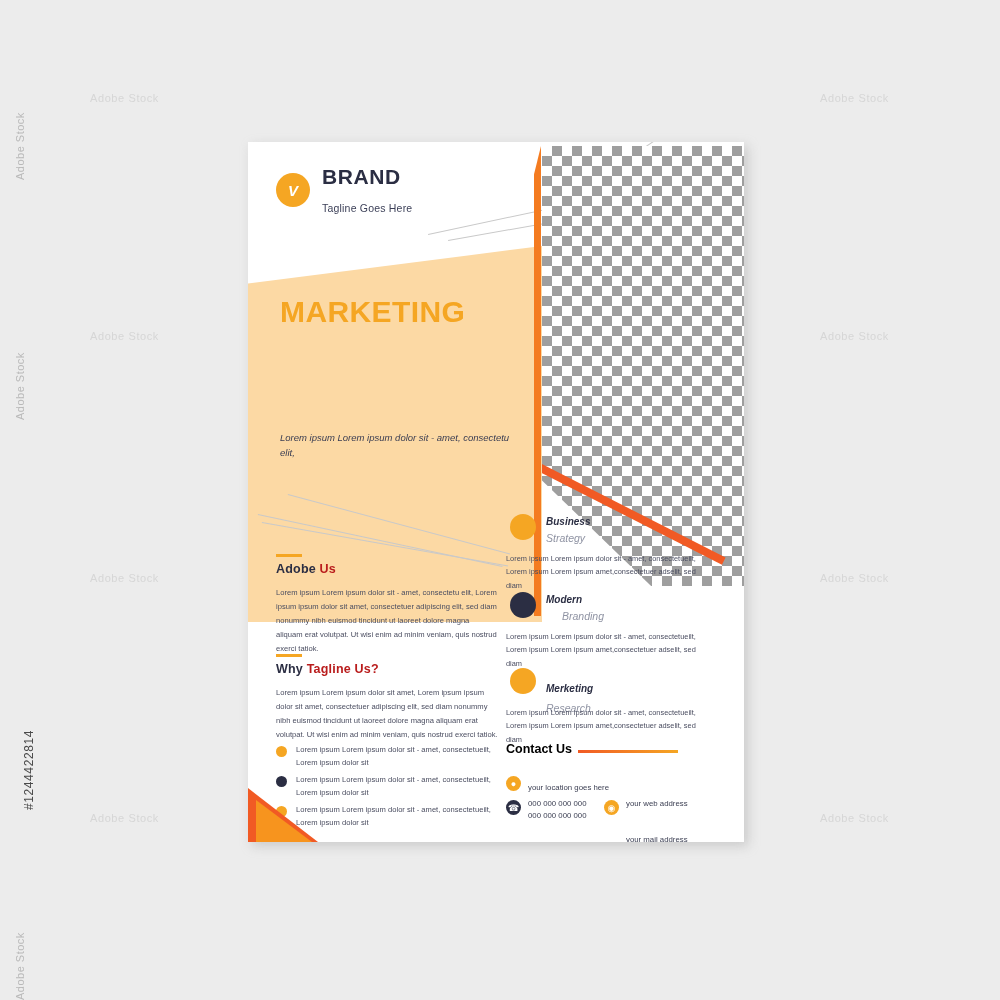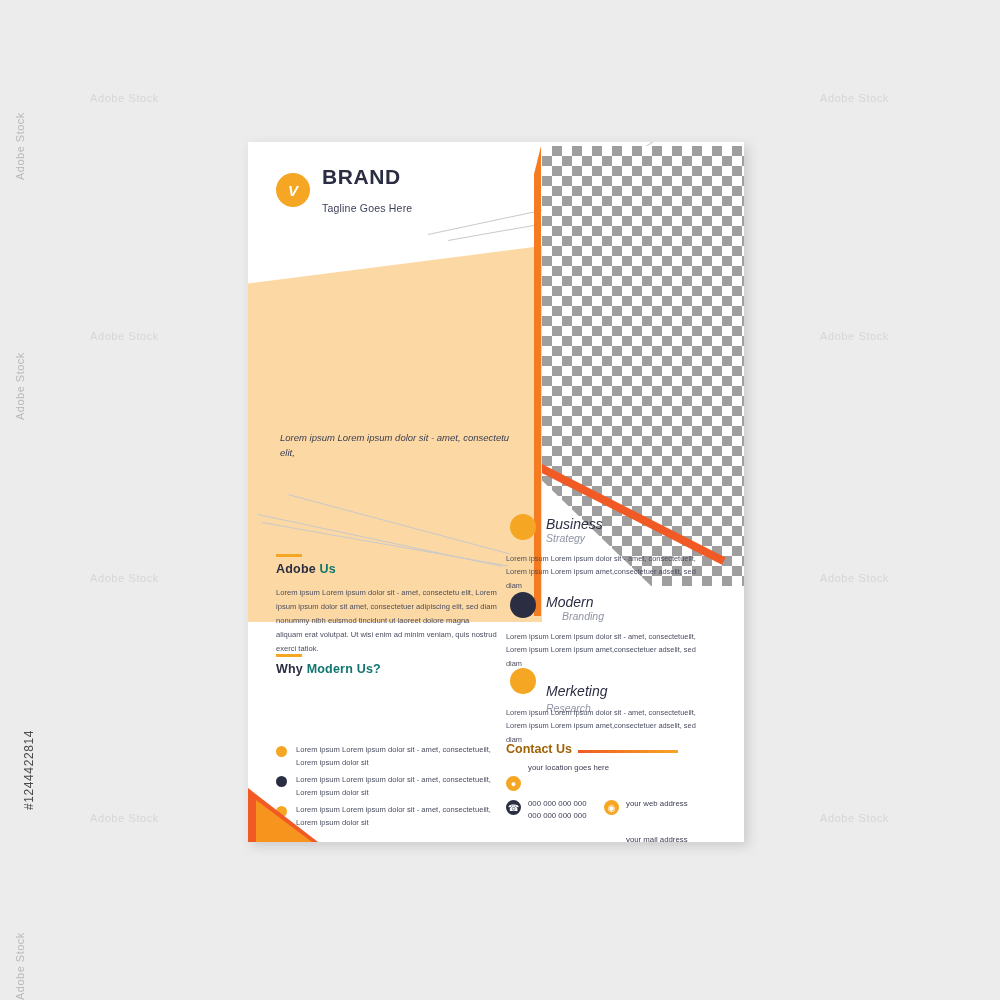--- a/index.html
+++ b/index.html
@@ -172,21 +172,21 @@
   }
 
   
   .sec-title {
     position: absolute;
     font-size: 12.5px;
     font-weight: bold;
     color: #2b2e43;
     letter-spacing: 0.2px;
   }
-  .sec-title .accent { color: #0f766e; }
+  .sec-title .accent { color: #b91c1c; }
   .sec-rule {
     position: absolute;
     width: 26px; height: 3px;
     background: #f5a623;
   }
   .body-copy {
     position: absolute;
     width: 222px;
     font-size: 7.6px;
     color: #4a4d60;
@@ -194,22 +194,22 @@
   }
 
   
   .svc-dot {
     position: absolute;
     width: 26px; height: 26px;
     border-radius: 50%;
   }
   .svc-h1 {
     position: absolute;
-    font-size: 14px;
-    font-weight: normal;
+    font-size: 10px;
+    font-weight: bold;
     color: #2b2e43;
     font-style: italic;
   }
   .svc-h2 {
     position: absolute;
     font-size: 10.5px;
     color: #8f93a3;
     font-style: italic;
   }
   .svc-copy {
@@ -232,21 +232,21 @@
     font-size: 7.6px;
     color: #4a4d60;
     line-height: 1.7;
   }
 
   
   .contact-title {
     position: absolute;
     font-size: 12.5px;
     font-weight: bold;
-    color: #a16207;
+    color: #000000;
   }
   .contact-rule {
     position: absolute;
     height: 2.5px;
     background: linear-gradient(90deg, #f15a24, #f5a623);
   }
   .c-icon {
     position: absolute;
     width: 15px; height: 15px;
     border-radius: 50%;
@@ -316,33 +316,35 @@
   <div class="hair" style="left:200px; top:98px; width:150px; transform:rotate(-10deg);"></div>
   <div class="hair" style="left:300px; top:70px; width:130px; transform:rotate(-34deg);"></div>
 
   <div class="photo"></div>
   <div class="photo-bar"></div>
 
   <div class="peach"></div>
   <div class="peach-edge"></div>
 
   <div class="title-block">
+    <div class="t2">MARKETING</div>
   </div>
   <div class="sub-lorem">Lorem ipsum Lorem ipsum dolor sit - amet, consectetu elit,</div>
 
   <div class="hair" style="left:10px; top:372px; width:250px; transform:rotate(12deg);"></div>
   <div class="hair" style="left:14px; top:380px; width:250px; transform:rotate(10deg);"></div>
   <div class="hair" style="left:40px; top:352px; width:230px; transform:rotate(15deg);"></div>
 
   <div class="sec-rule" style="left:28px; top:412px;"></div>
   <div class="sec-title" style="left:28px; top:420px;"><span>Adobe </span><span class="accent">Us</span></div>
   <div class="body-copy" style="left:28px; top:444px;">Lorem ipsum Lorem ipsum dolor sit - amet, consectetu elit, Lorem ipsum ipsum dolor sit amet, consectetuer adipiscing elit, sed diam nonummy nibh euismod tincidunt ut laoreet dolore magna aliquam erat volutpat. Ut wisi enim ad minim veniam, quis nostrud exerci tatiok.</div>
 
   <div class="sec-rule" style="left:28px; top:512px;"></div>
-  <div class="sec-title" style="left:28px; top:520px;"><span>Why </span><span class="accent">Modern Us?</span></div>
+  <div class="sec-title" style="left:28px; top:520px;"><span>Why </span><span class="accent">Tagline Us?</span></div>
+  <div class="body-copy" style="left:28px; top:544px;">Lorem ipsum Lorem ipsum dolor sit amet, Lorem ipsum ipsum dolor sit amet, consectetuer adipiscing elit, sed diam nonummy nibh euismod tincidunt ut laoreet dolore magna aliquam erat volutpat. Ut wisi enim ad minim veniam, quis nostrud exerci tatiok.</div>
 
   <div class="svc-dot" style="left:262px; top:372px; background:#f5a623;"></div>
   <div class="svc-h1" style="left:298px; top:374px;">Business</div>
   <div class="svc-h2" style="left:298px; top:390px;">Strategy</div>
   <div class="svc-copy" style="left:258px; top:410px;">Lorem ipsum Lorem ipsum dolor sit - amet, consectetueilt, Lorem ipsum Lorem ipsum amet,consectetuer adselit, sed diam</div>
 
   <div class="svc-dot" style="left:262px; top:450px; background:#2b2e43;"></div>
   <div class="svc-h1" style="left:298px; top:452px;">Modern</div>
   <div class="svc-h2" style="left:298px; top:468px;margin-left:16px;">Branding</div>
   <div class="svc-copy" style="left:258px; top:488px;">Lorem ipsum Lorem ipsum dolor sit - amet, consectetueilt, Lorem ipsum Lorem ipsum amet,consectetuer adselit, sed diam</div>
@@ -358,21 +360,21 @@
   <div class="bullet-dot" style="left:28px; top:634px; background:#2b2e43;"></div>
   <div class="bullet-text" style="left:48px; top:632px;">Lorem ipsum Lorem ipsum dolor sit - amet, consectetueilt, Lorem ipsum dolor sit</div>
 
   <div class="bullet-dot" style="left:28px; top:664px; background:#f5a623;"></div>
   <div class="bullet-text" style="left:48px; top:662px;">Lorem ipsum Lorem ipsum dolor sit - amet, consectetueilt, Lorem ipsum dolor sit</div>
 
   <div class="contact-title" style="left:258px; top:600px;">Contact Us</div>
   <div class="contact-rule" style="left:330px; top:608px; width:100px;"></div>
 
   <div class="c-icon" style="left:258px; top:634px;">●</div>
-  <div class="c-text" style="left:280px; top:620px;">your location goes here</div>
+  <div class="c-text" style="left:280px; top:640px;">your location goes here</div>
 
   <div class="c-icon dark" style="left:258px; top:658px;">☎</div>
   <div class="c-text" style="left:280px; top:656px;">000 000 000 000</div>
   <div class="c-text" style="left:280px; top:668px;">000 000 000 000</div>
 
   <div class="c-icon" style="left:356px; top:658px;">◉</div>
   <div class="c-text" style="left:378px; top:656px;">your web address</div>
   <div class="c-text" style="left:378px; top:692px;">your mail address</div>
 
   <div class="corner-a"></div>

